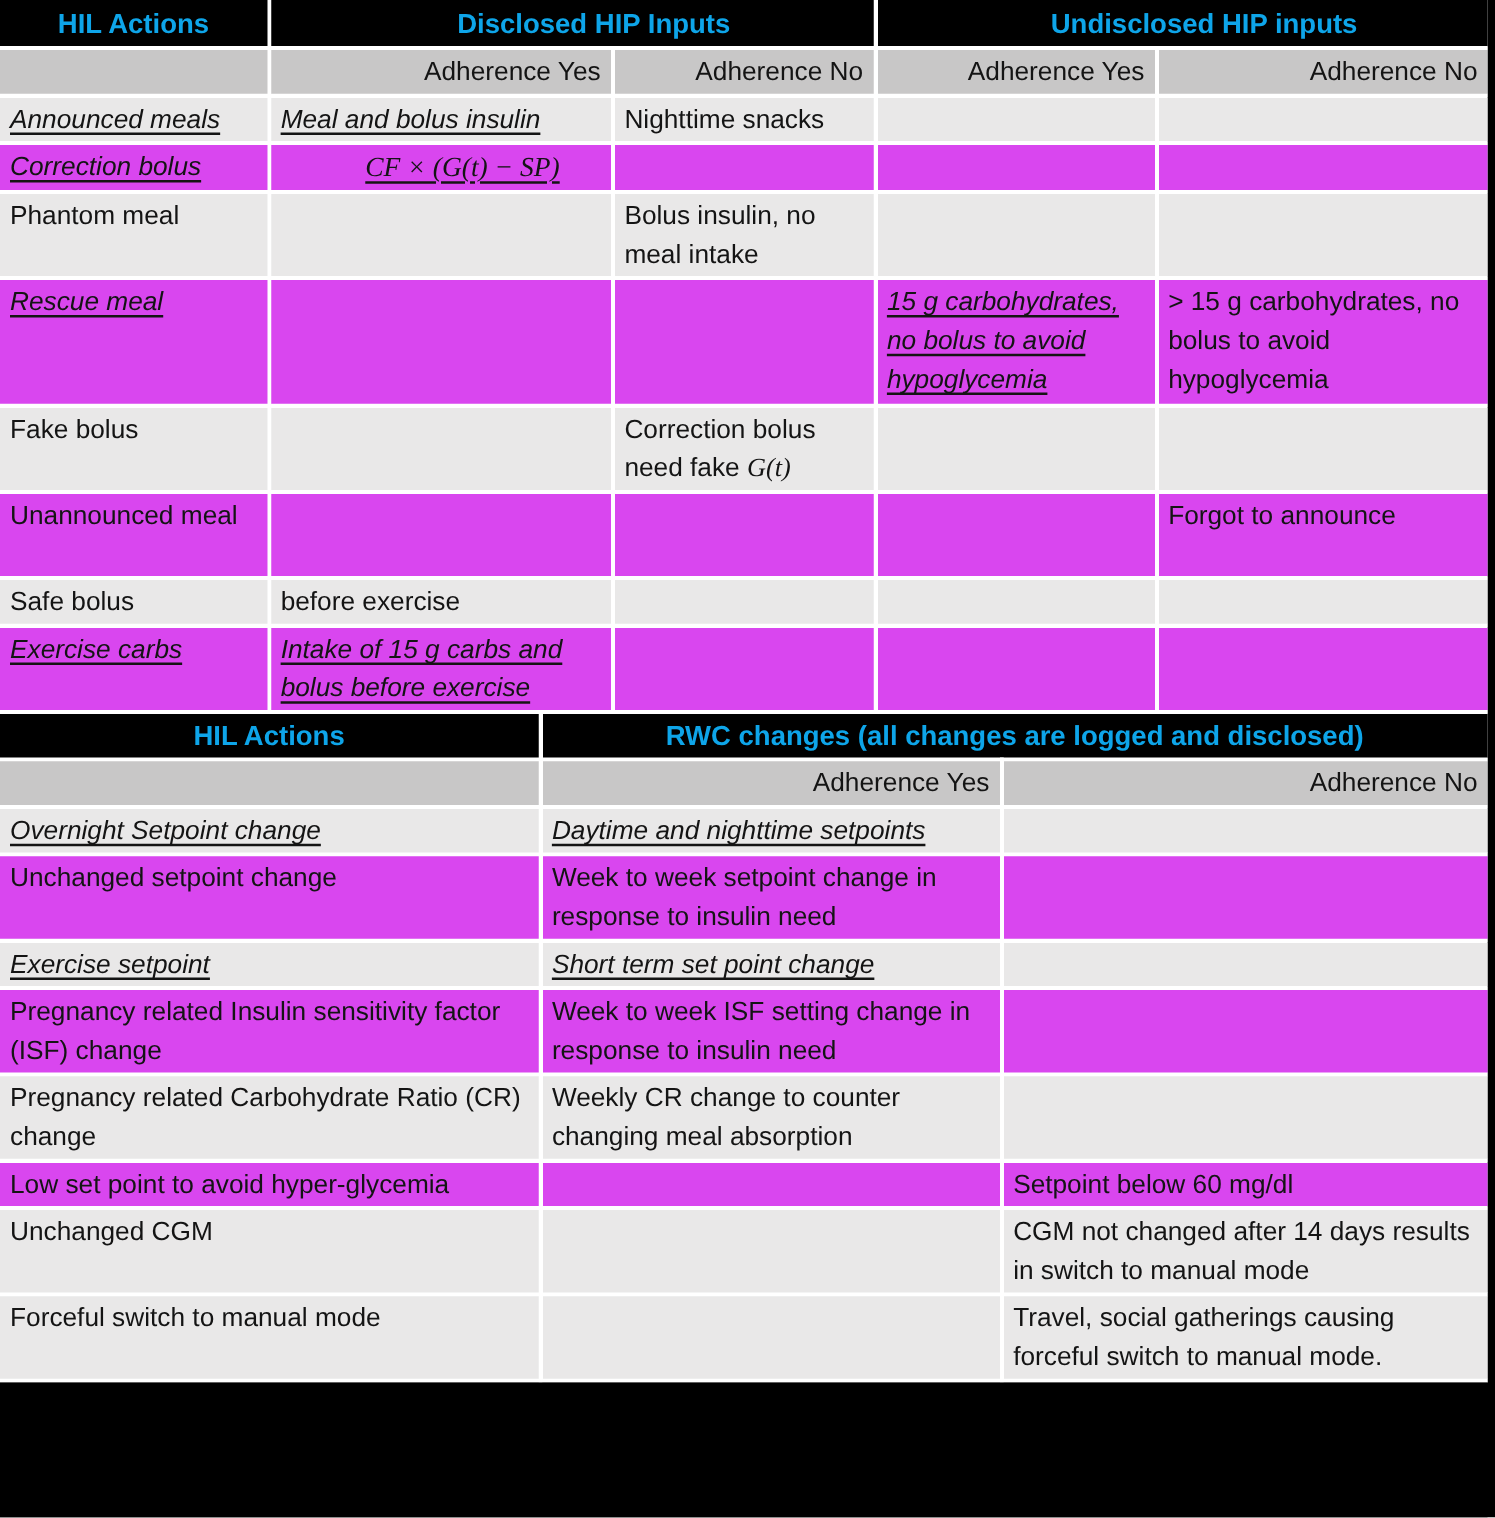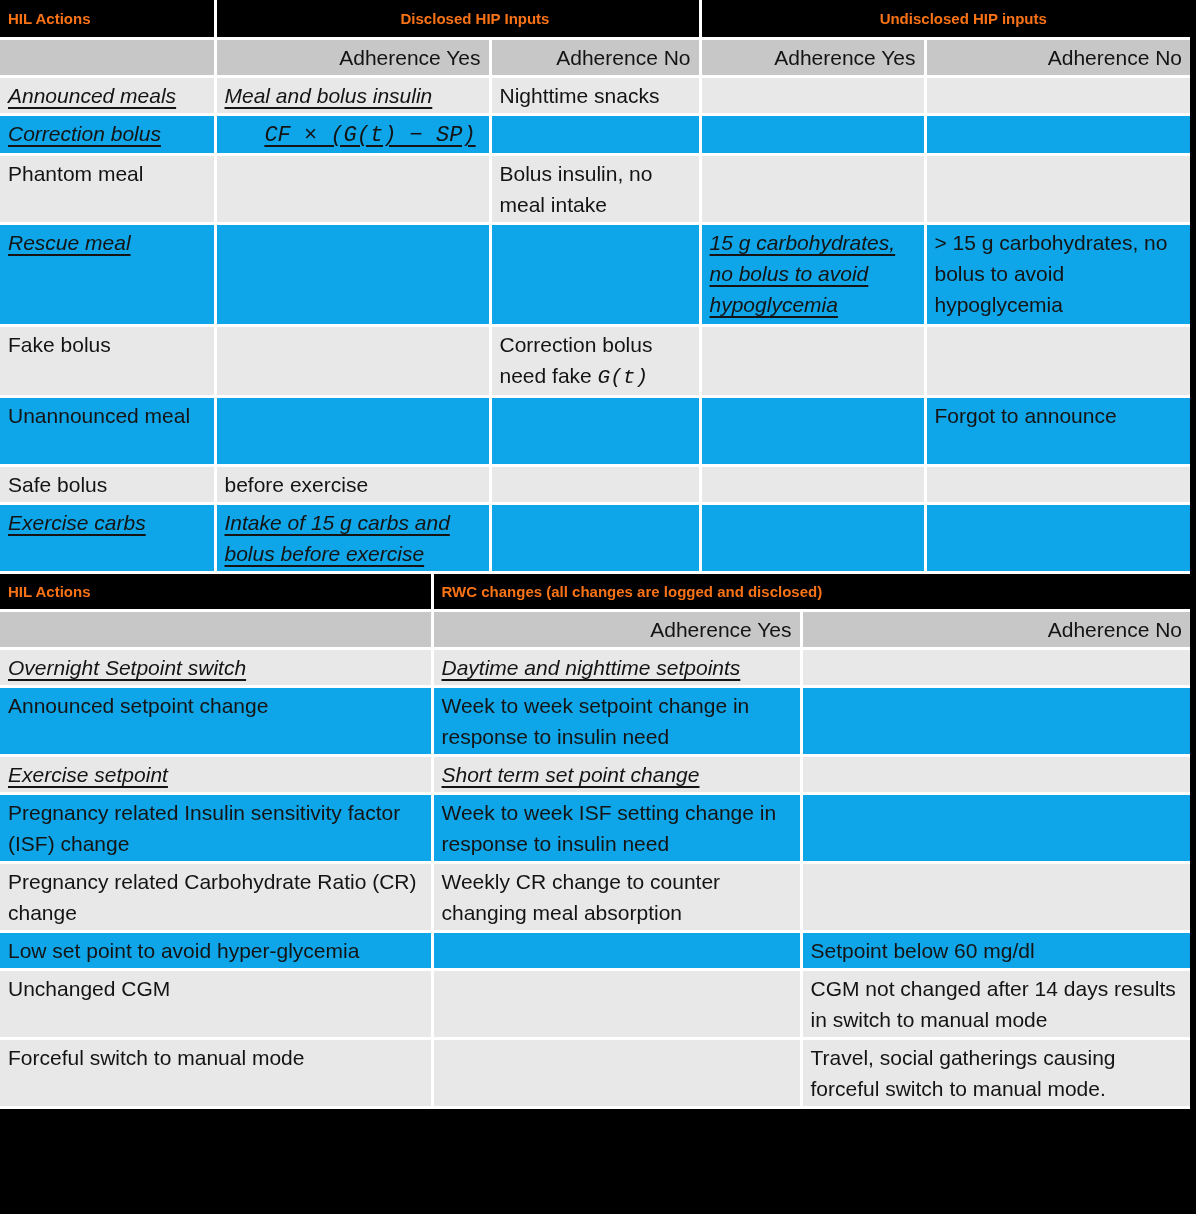--- a/index.html
+++ b/index.html
@@ -16,38 +16,39 @@
     padding:2px 8px;
     font-size:21px; line-height:31px;
     vertical-align:top; color:#141414;
     overflow:hidden; word-wrap:break-word;
   }
   tr.first td { border-top:0; }
   td:first-child { border-left:0; }
   td:last-child { border-right:0; }
 
   tr.hdr td, tr.hdr2 td {
-    background:#000000; color:#f97316;
-    font-weight:bold; font-size:15px;
+    background:#000000; color:#0ea5e9;
+    font-weight:bold; font-size:22px;
     vertical-align:middle;
+    text-align:center;
   }
   tr.hdr td { height:33px; }
   tr.hdr2 td { height:25px; }
 
   tr.sub td { background:#c8c7c7; text-align:right; vertical-align:middle; }
   tr.lt td { background:#e9e8e8;margin-left:15px; }
-  tr.dk td { background:#0ea5e9; }
+  tr.dk td { background:#d946ef; }
 
   tr.h1 td { height:30px; }
   tr.h2 td { height:62px; }
   tr.h3 td { height:95px;margin-top:24px; }
 
   .ctr { text-align:center;padding-left:43px; }
   .iu { font-style:italic; text-decoration:underline; text-decoration-thickness:2px; text-underline-offset:4px; }
-  .math { font-family:Liberation Mono, monospace; font-style:italic; }
+  .math { font-family:Liberation Serif, serif; font-style:italic; }
   .formula { font-size:22px; }
   .footer { flex:1; background:#000000; min-height:30px; }
 </style>
 </head>
 <body>
 
 <div class="frame">
   <div class="content">
 
     <table>
@@ -149,27 +150,27 @@
         <td>HIL Actions</td>
         <td colspan="2">RWC changes (all changes are logged and disclosed)</td>
       </tr>
       <tr class="sub h1">
         <td></td>
         <td>Adherence Yes</td>
         <td>Adherence No</td>
       </tr>
 
       <tr class="lt h1">
-        <td class="iu">Overnight Setpoint switch</td>
+        <td class="iu">Overnight Setpoint change</td>
         <td class="iu">Daytime and nighttime setpoints</td>
         <td></td>
       </tr>
 
       <tr class="dk h2">
-        <td>Announced setpoint change</td>
+        <td>Unchanged setpoint change</td>
         <td>Week to week setpoint change in response to insulin need</td>
         <td></td>
       </tr>
 
       <tr class="lt h1">
         <td class="iu">Exercise setpoint</td>
         <td class="iu">Short term set point change</td>
         <td></td>
       </tr>
 

